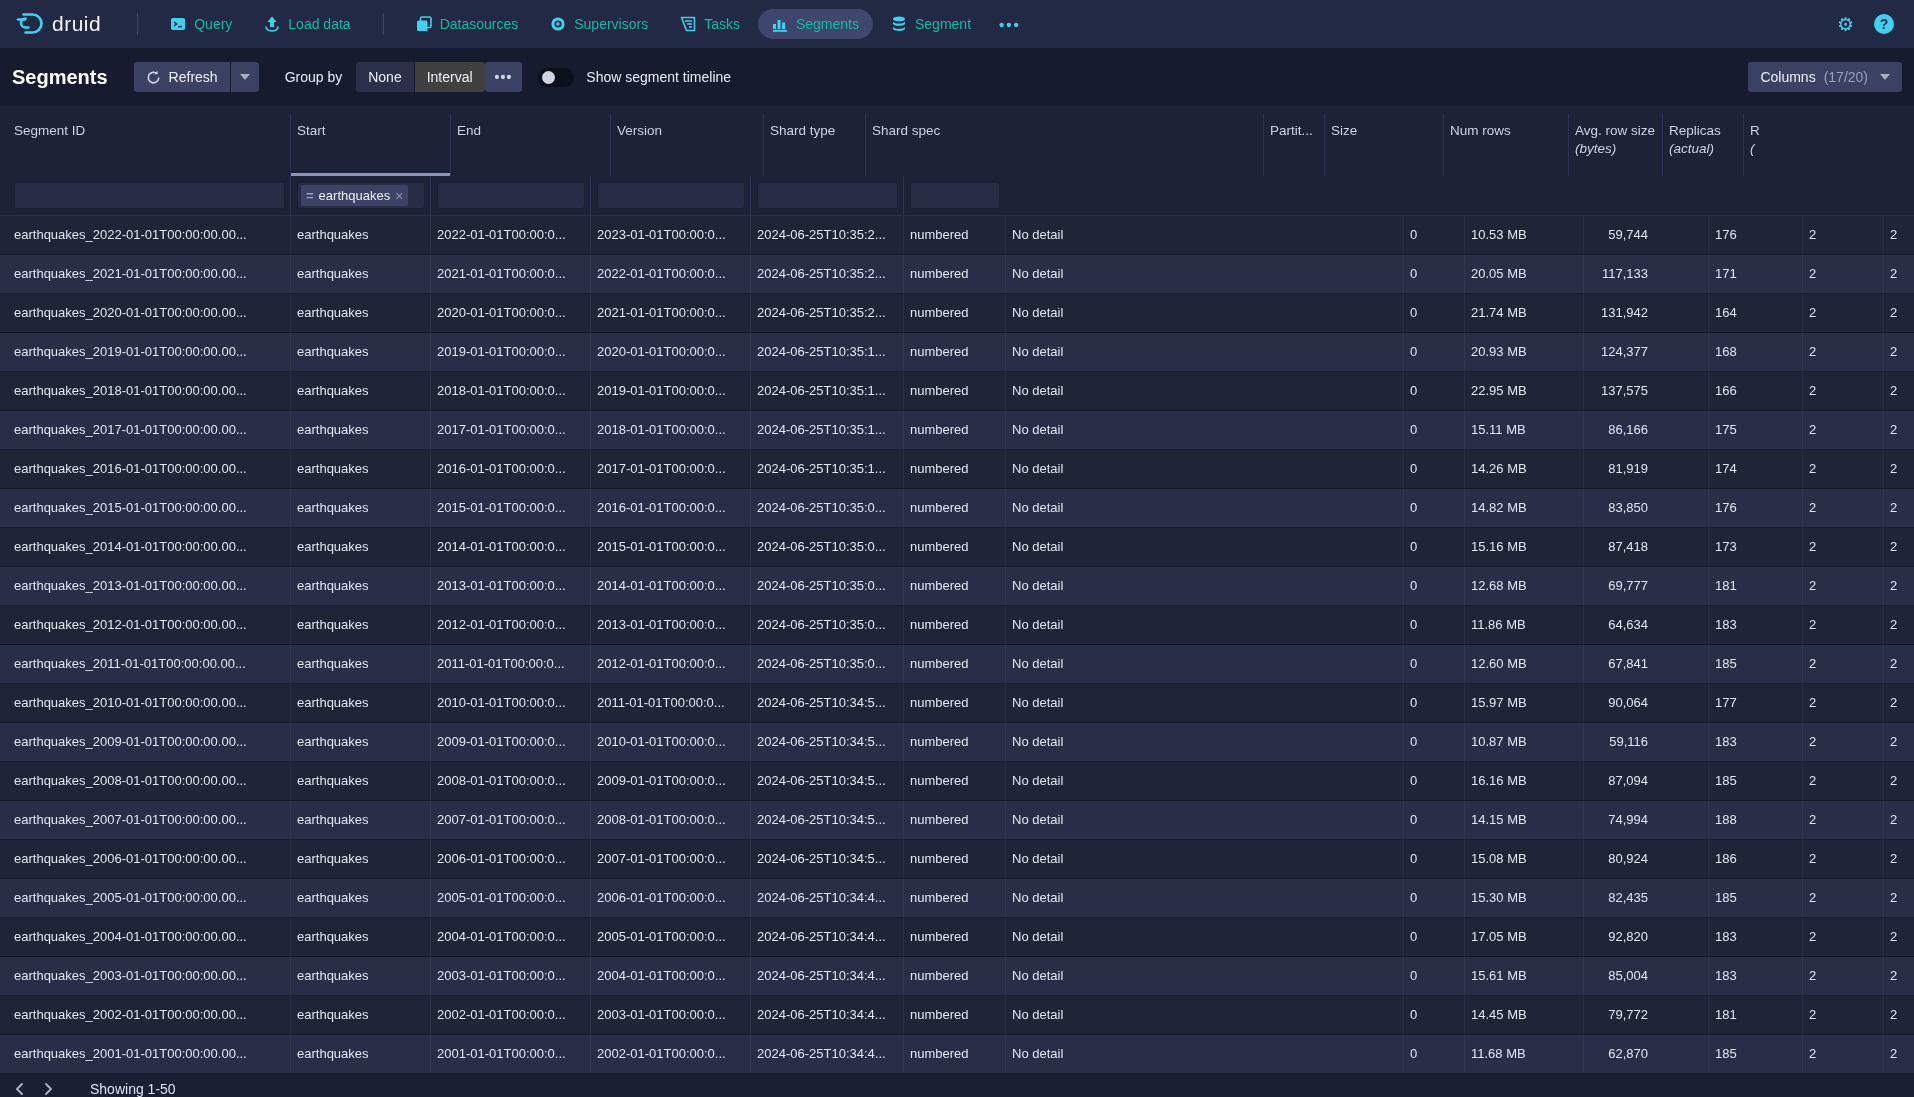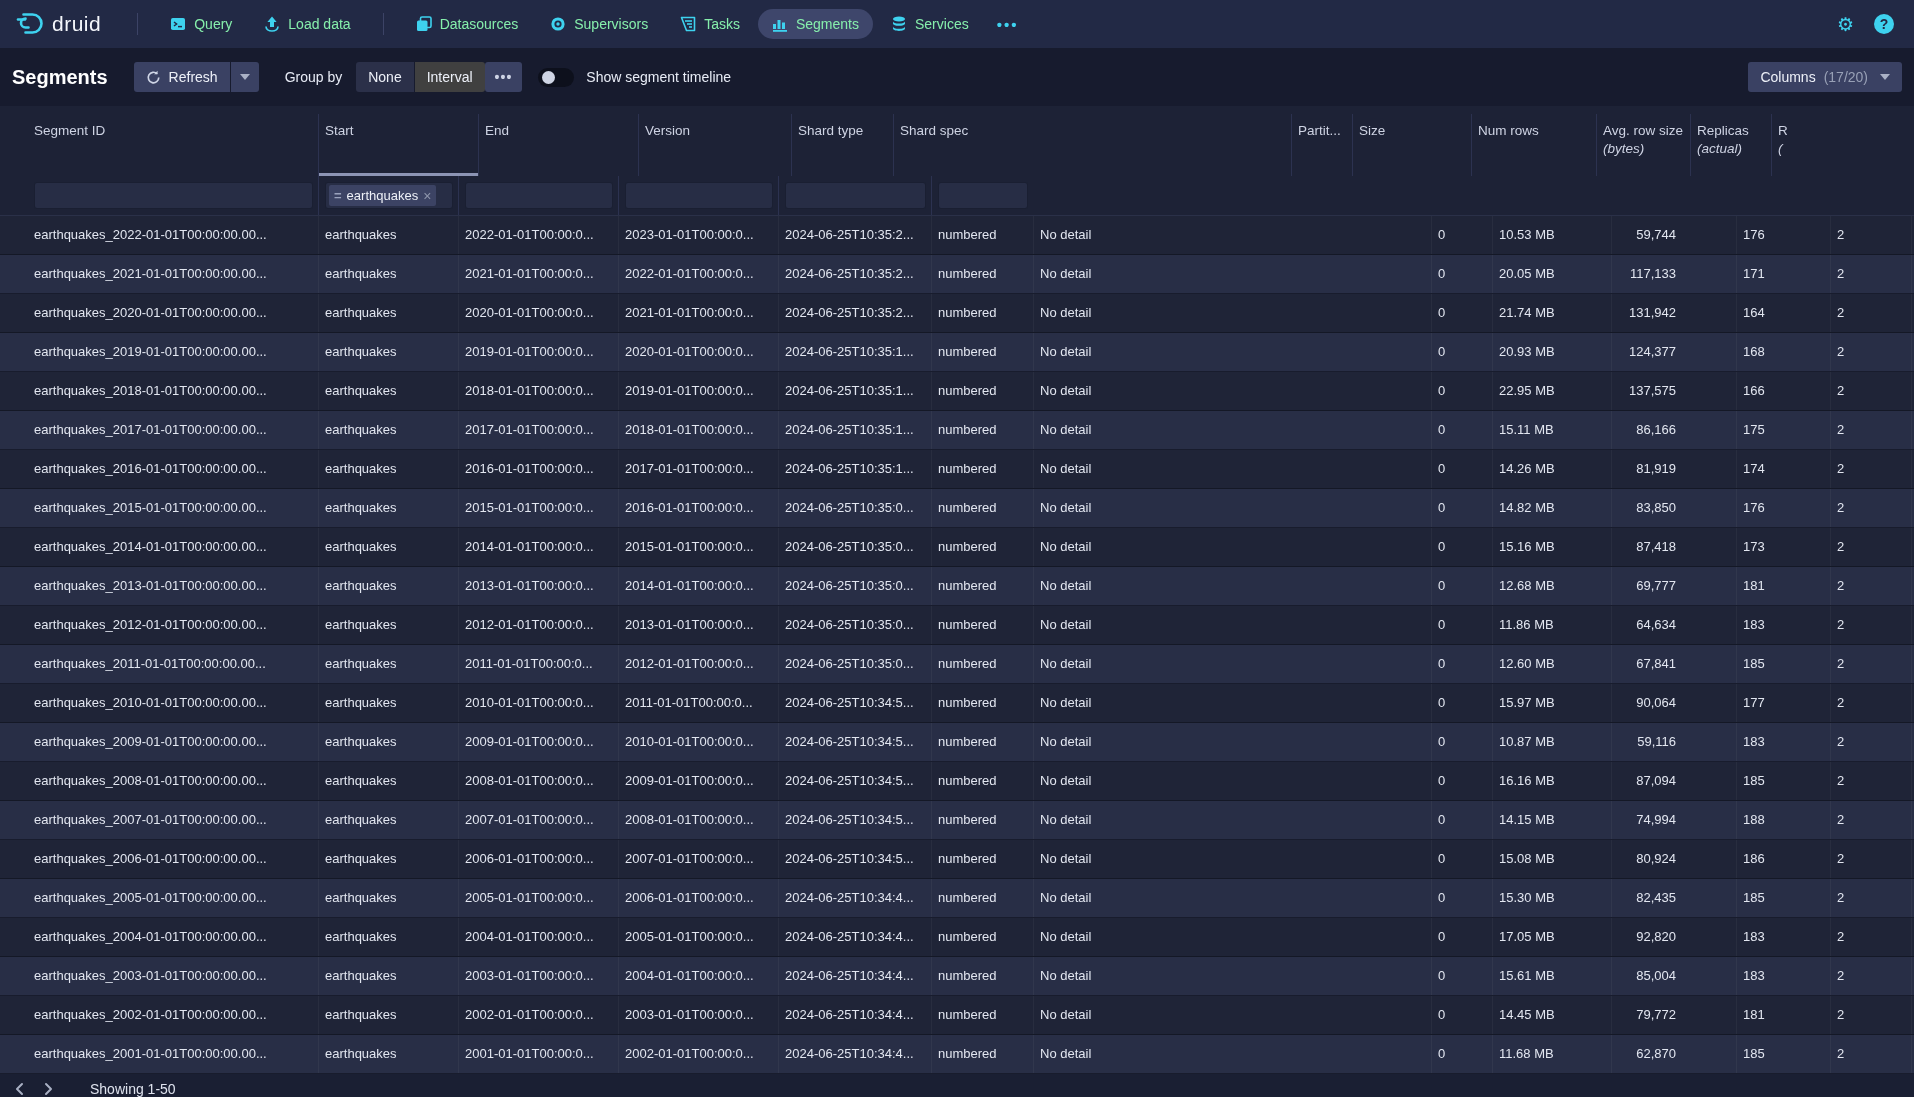--- a/index.html
+++ b/index.html
@@ -12,21 +12,21 @@
   
   .navbar {
     height:48px; background:#222945; display:flex; align-items:center;
     padding:0 14px; gap:4px;
   }
   .logo { display:flex; align-items:center; gap:8px; margin-right:18px; cursor:pointer; }
   .logo-text { font-size:21px; color:#f4f6fb; font-weight:500; letter-spacing:0.5px; }
   .nav-divider { width:1px; height:22px; background:#3c4366; margin:0 14px; }
   .nav-item {
     display:flex; align-items:flex-end; gap:8px; padding:7px 14px;
-    font-size:14px; color:#86efac; border-radius:17px; cursor:pointer; white-space:nowrap;
+    font-size:14px; color:#14b8a6; border-radius:17px; cursor:pointer; white-space:nowrap;
   }
   .nav-item.active { background:#3e466b; }
   .nav-icon { display:flex; align-items:center; }
   .nav-more { color:#3ed2ef; font-size:15px; letter-spacing:2px; padding:6px 10px; cursor:pointer; font-weight:700; }
   .nav-spacer { flex:1; }
   .gear-btn { color:#3ed2ef; font-size:19px; padding:4px 8px; cursor:pointer; font-family:"DejaVu Sans",sans-serif; }
   .help-btn {
     width:20px; height:20px; border-radius:50%; background:#3ed2ef; color:#222945;
     font-size:14px; font-weight:700; display:flex; align-items:center; justify-content:center;
     margin:0 6px 0 8px; cursor:pointer;
@@ -54,21 +54,21 @@
   .caret { display:inline-block; width:0; height:0; border-left:5px solid transparent; border-right:5px solid transparent; border-top:6px solid #aab1c6; }
   
   .table-wrap { width:1914px; overflow:hidden; background:#1d2236; }
   .tr-flex { display:flex; width:1943px; }
   .col-segment_id{width:290px;} .col-datasource{width:140px;} .col-start{width:160px;}
   .col-end{width:160px;} .col-version{width:153px;} .col-shard_type{width:102px;}
   .col-shard_spec{width:398px;} .col-partition{width:61px;} .col-size{width:119px;}
   .col-num_rows{width:125px;} .col-avg_row_size{width:94px;} .col-replicas{width:81px;}
   .col-replication{width:60px;}
   .th, .td, .tf { flex:none; padding-left:6px; overflow:hidden; white-space:nowrap; }
-  .th:first-child, .td:first-child, .tf:first-child { padding-left:6px;margin-left:28px; }
+  .th:first-child, .td:first-child, .tf:first-child { padding-left:14px; }
   .thead { padding-top:8px; }
   .th {
     height:62px; font-size:13.5px; color:#ced3e3; padding-top:8px;
     border-left:1px solid #2c3250; position:relative; cursor:pointer; line-height:18px;
   }
   .th:first-child { border-left:none; }
   .th .sub { font-style:italic; display:block; }
   .th.sorted::after { content:""; position:absolute; left:0; right:0; bottom:0; height:3px; background:#8c94b4; }
   .tfilter { height:40px; border-bottom:1px solid #2a3048; }
   .tf { border-left:1px solid #2c3250; padding-top:6px; padding-right:5px; }
@@ -175,21 +175,21 @@
     <span>Segments</span>
   </div>
   <div class="nav-item">
     <span class="nav-icon">
       <svg width="16" height="16" viewBox="0 0 16 16">
           <ellipse cx="8" cy="3" rx="6" ry="2.4" fill="#3ed2ef"></ellipse>
           <path d="M2 5.2c0 1.3 2.7 2.4 6 2.4s6-1.1 6-2.4v2.2c0 1.3-2.7 2.4-6 2.4s-6-1.1-6-2.4z" fill="#3ed2ef"></path>
           <path d="M2 10.4c0 1.3 2.7 2.4 6 2.4s6-1.1 6-2.4v2.2c0 1.3-2.7 2.4-6 2.4s-6-1.1-6-2.4z" fill="#3ed2ef"></path>
         </svg>
     </span>
-    <span>Services</span>
+    <span>Segment</span>
   </div>
   <div class="nav-more">•••</div>
 
   <div class="nav-spacer"></div>
   <div class="gear-btn">⚙</div>
   <div class="help-btn">?</div>
 </div>
 
 <div class="toolbar">
   <div class="page-title">Segments</div>

